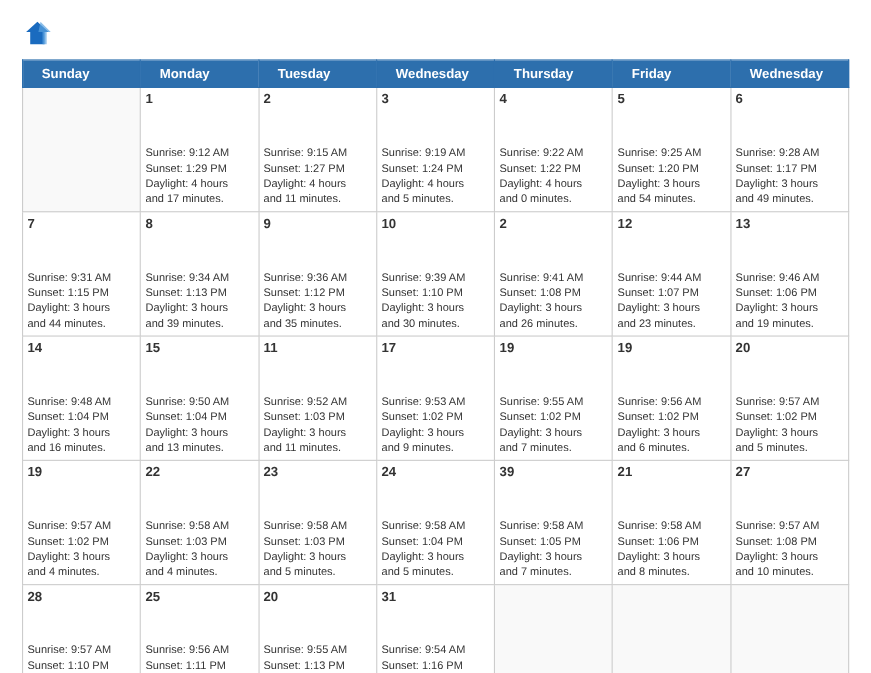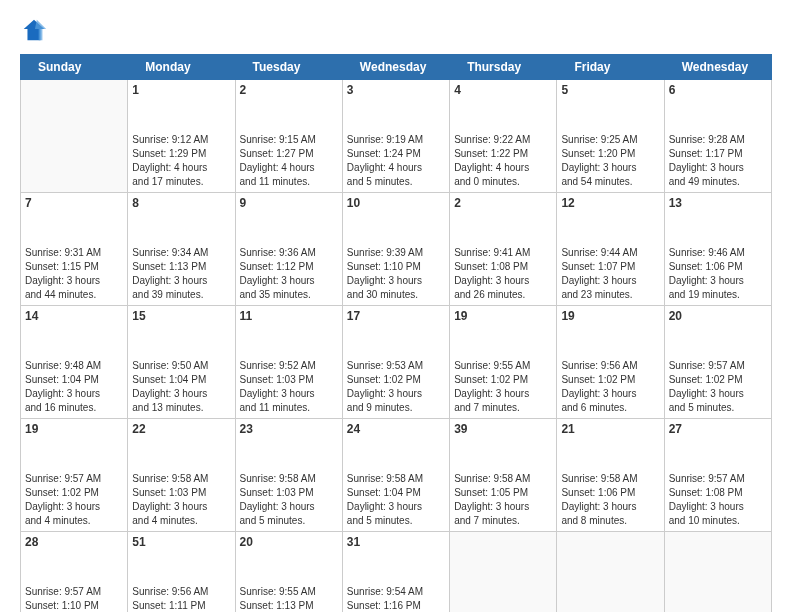--- a/index.html
+++ b/index.html
@@ -251,21 +251,21 @@
             <span class="day-num">27</span>
             <div class="day-info">Sunrise: 9:57 AM<br>Sunset: 1:08 PM<br>Daylight: 3 hours<br>and 10 minutes.</div>
           </td>
         </tr>
         <tr>
           <td>
             <span class="day-num">28</span>
             <div class="day-info">Sunrise: 9:57 AM<br>Sunset: 1:10 PM<br>Daylight: 3 hours<br>and 12 minutes.</div>
           </td>
           <td>
-            <span class="day-num">51</span>
+            <span class="day-num">25</span>
             <div class="day-info">Sunrise: 9:56 AM<br>Sunset: 1:11 PM<br>Daylight: 3 hours<br>and 15 minutes.</div>
           </td>
           <td>
             <span class="day-num">20</span>
             <div class="day-info">Sunrise: 9:55 AM<br>Sunset: 1:13 PM<br>Daylight: 3 hours<br>and 18 minutes.</div>
           </td>
           <td>
             <span class="day-num">31</span>
             <div class="day-info">Sunrise: 9:54 AM<br>Sunset: 1:16 PM<br>Daylight: 3 hours<br>and 22 minutes.</div>
           </td>

